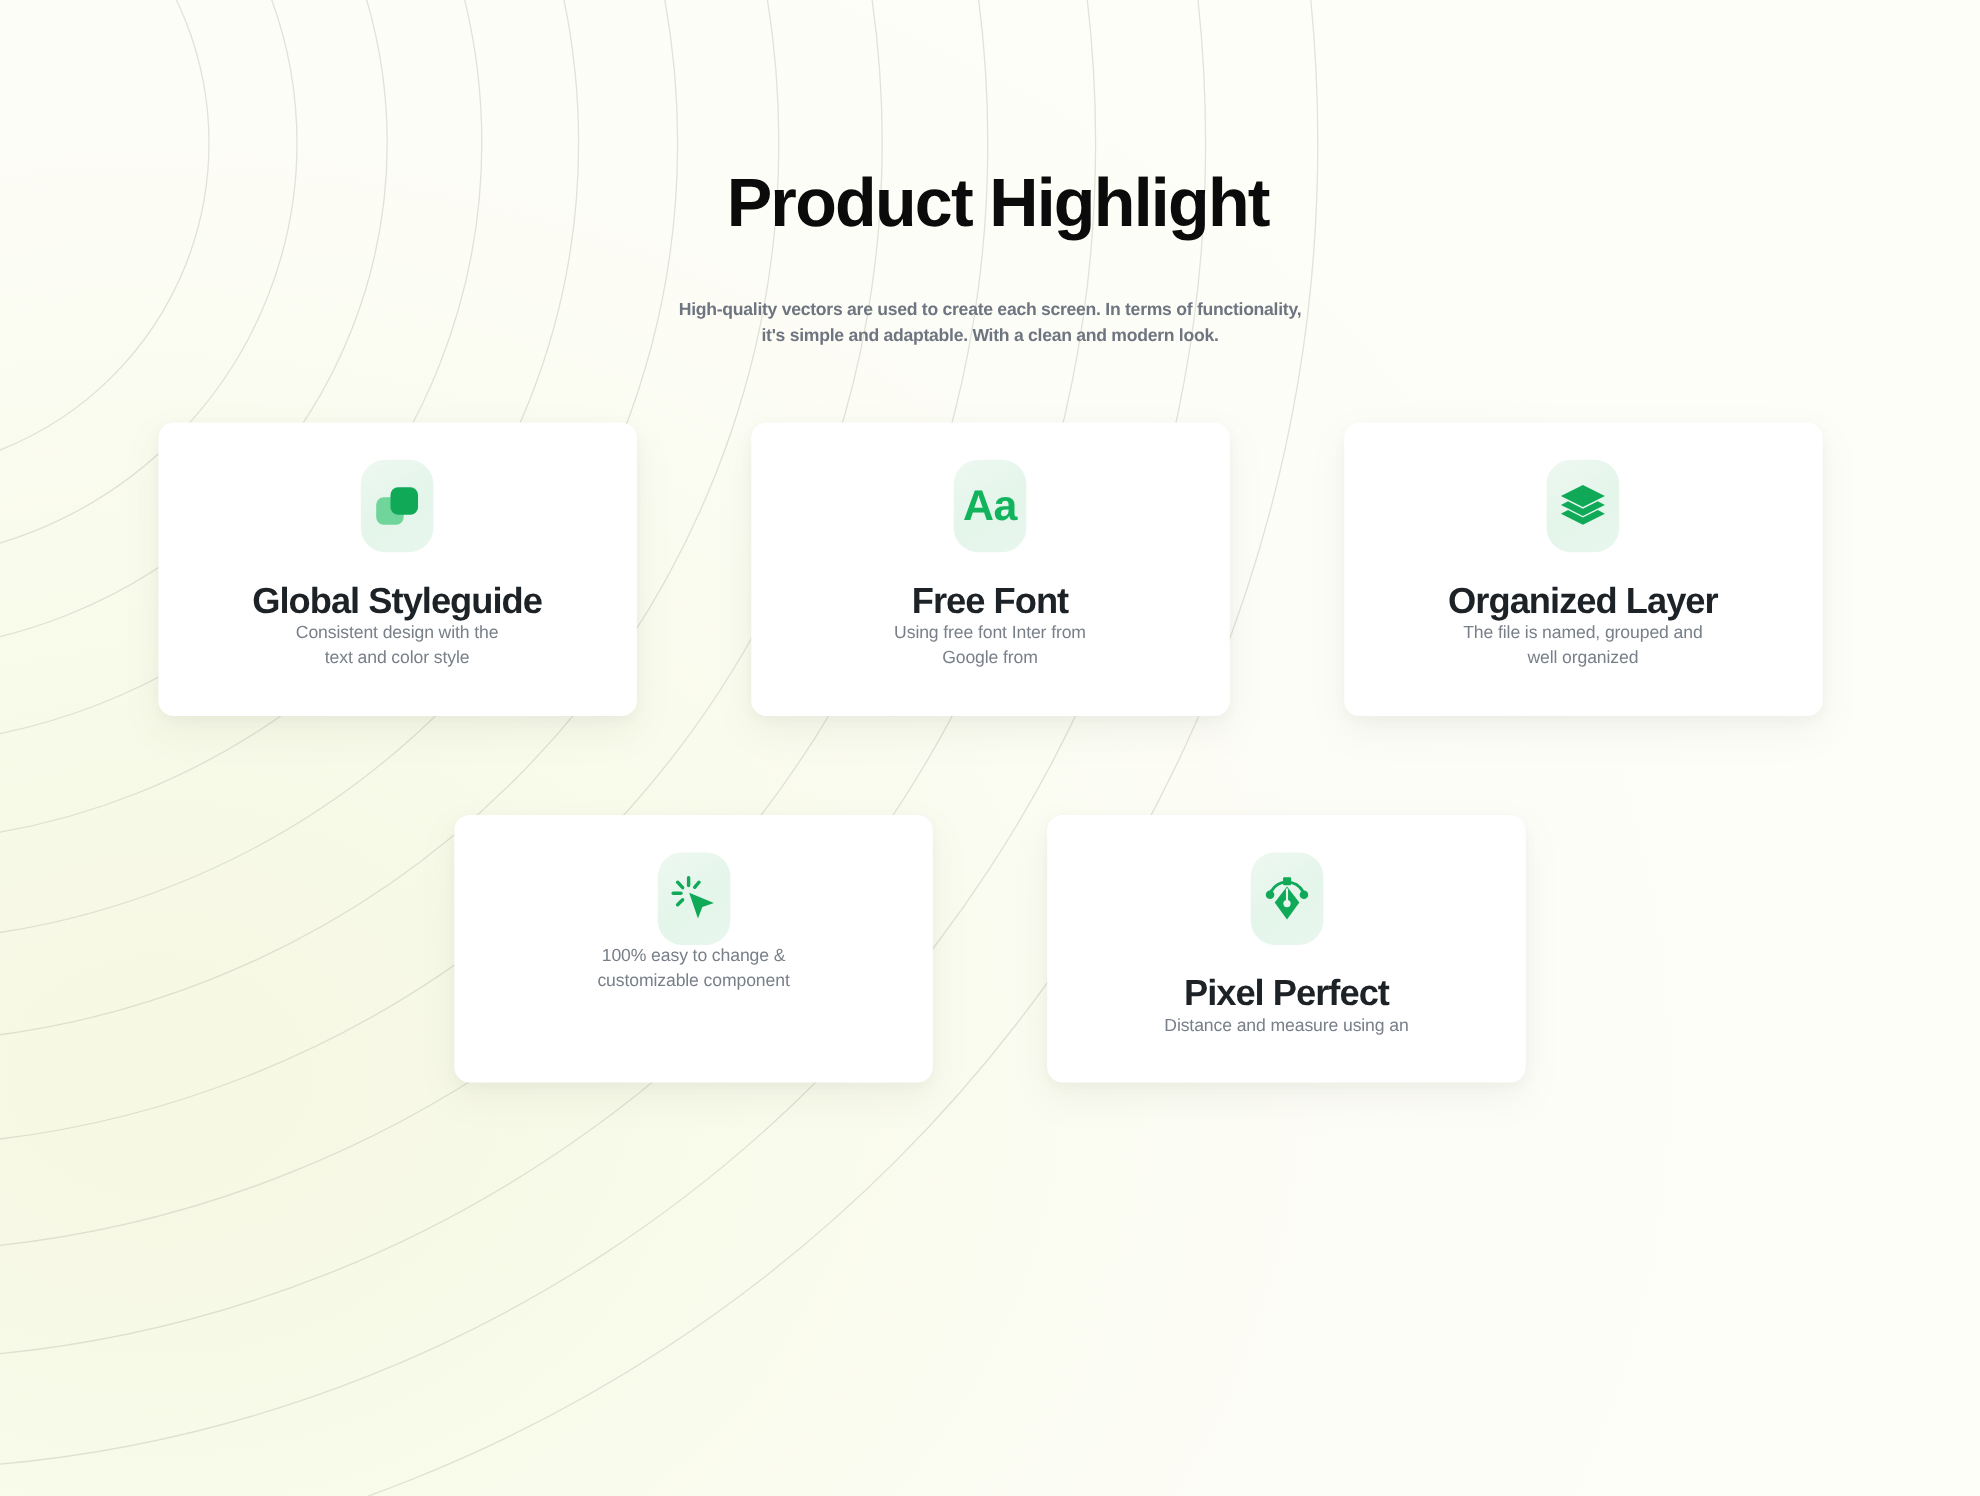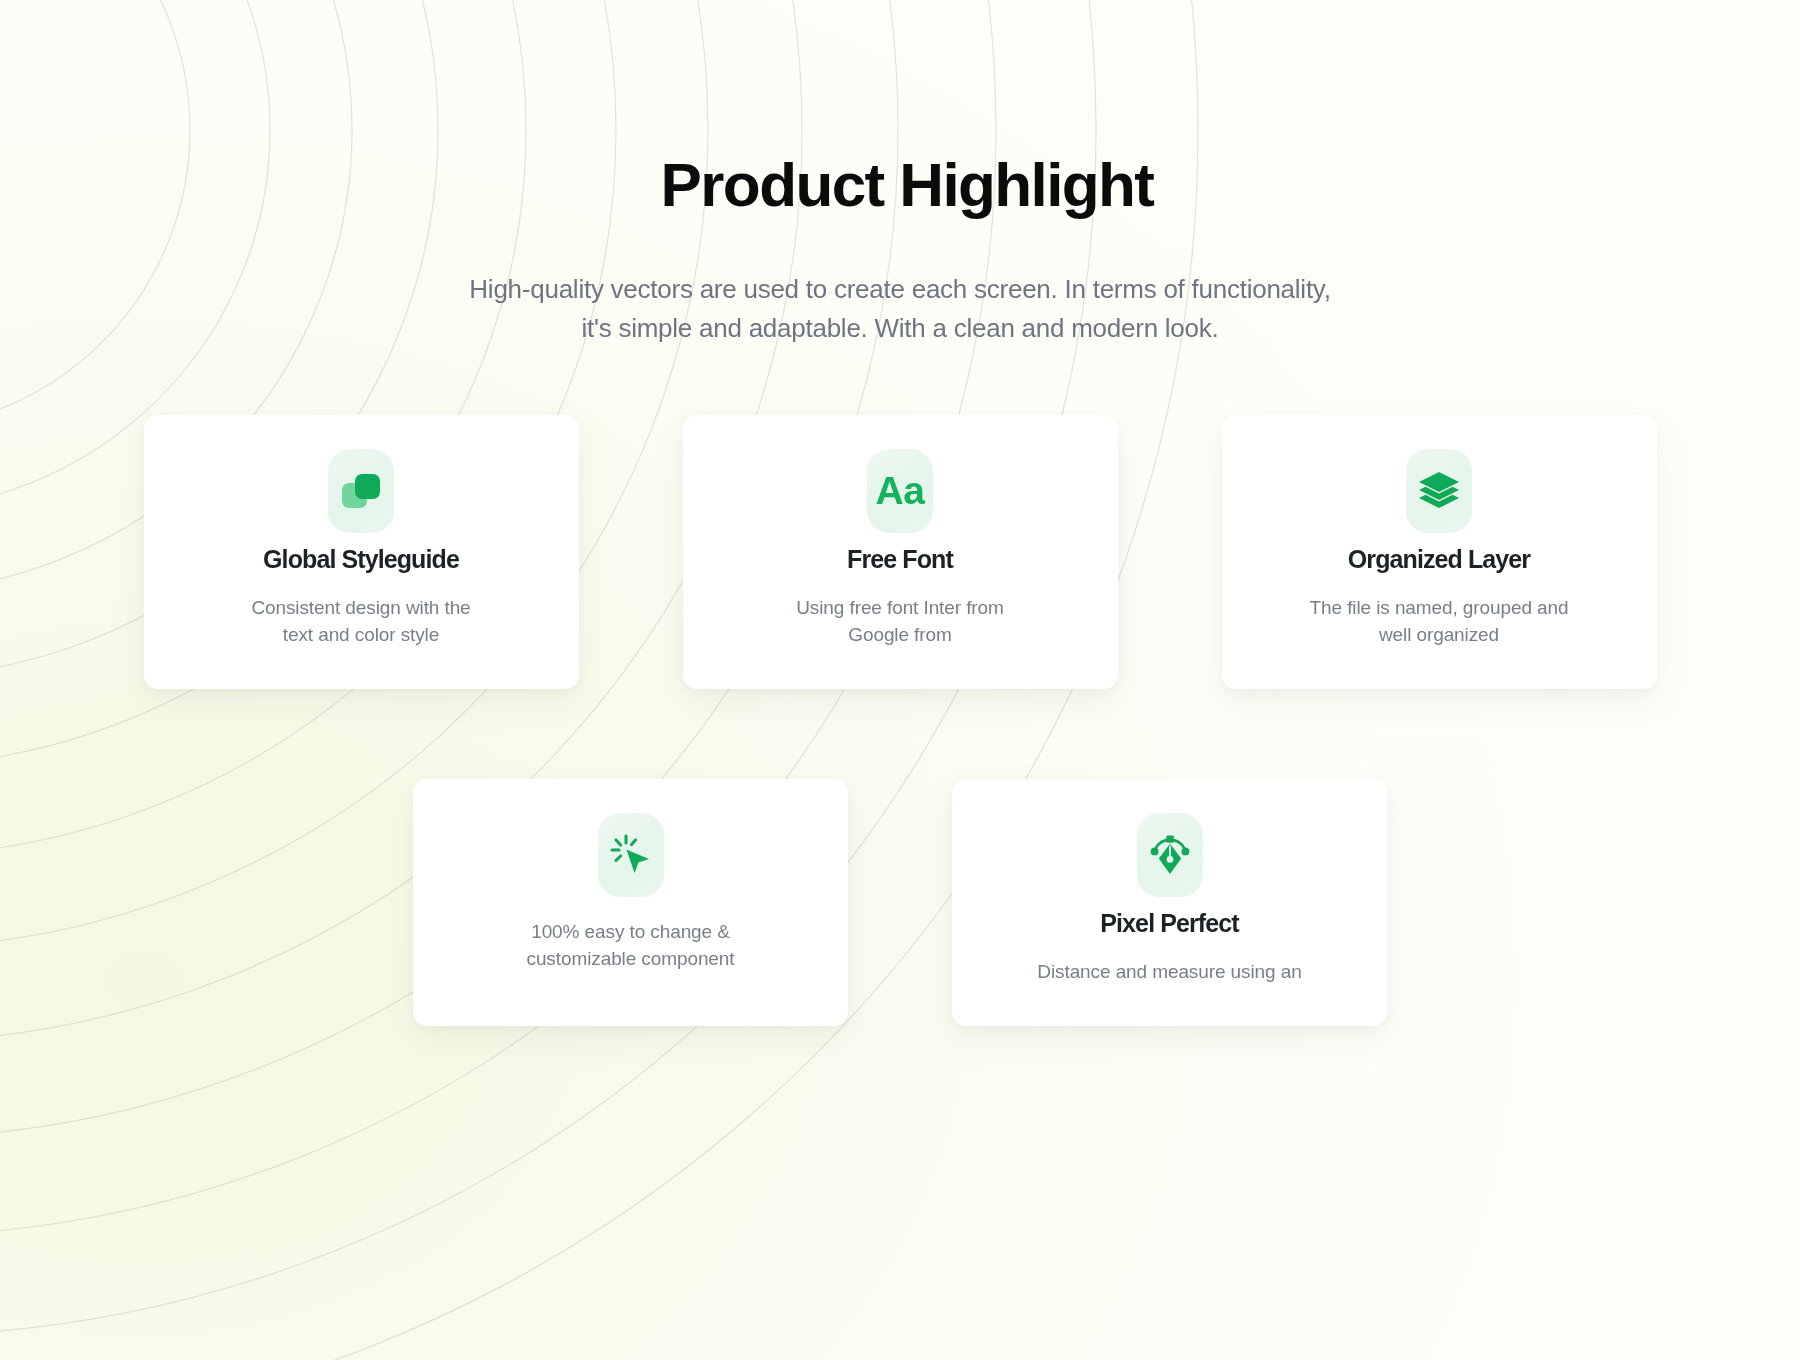--- a/index.html
+++ b/index.html
@@ -51,25 +51,25 @@
   #page-title {
     font-size:62px;
     font-weight:bold;
     letter-spacing:-1.6px;
     color:#0b0b0b;
     line-height:1.06;
     padding-left:14px;
   }
   #page-subtitle {
     margin-top:52px;
-    font-size:26px;
+    font-size:16px;
     line-height:1.52;
     color:#6e7580;
     letter-spacing:-0.25px;
-    font-weight:400;
+    font-weight:700;
   }
   #page-subtitle .sub-line { display:block; }
 
   
   #cards-region {
     position:relative;
     margin-top:66px;
   }
   .card-row {
     display:flex;
@@ -99,30 +99,30 @@
   .icon-tile .aa-glyph {
     font-family:"Liberation Sans", sans-serif;
     font-size:39px;
     font-weight:bold;
     color:#11b35c;
     letter-spacing:-.5px;
     line-height:1;
   }
 
   .card-title {
-    margin-top:12px;
-    font-size:25px;
+    margin-top:26px;
+    font-size:33px;
     font-weight:bold;
     letter-spacing:-0.9px;
     color:#1d2227;
     line-height:1.12;
   }
   .card-desc {
-    margin-top:22px;
-    font-size:19px;
+    margin-top:0;
+    font-size:16px;
     line-height:1.42;
     color:#787f88;
     letter-spacing:-0.1px;
     font-weight:400;
   }
   .card-desc .desc-line { display:block; }
 </style>
 </head>
 <body>
 

